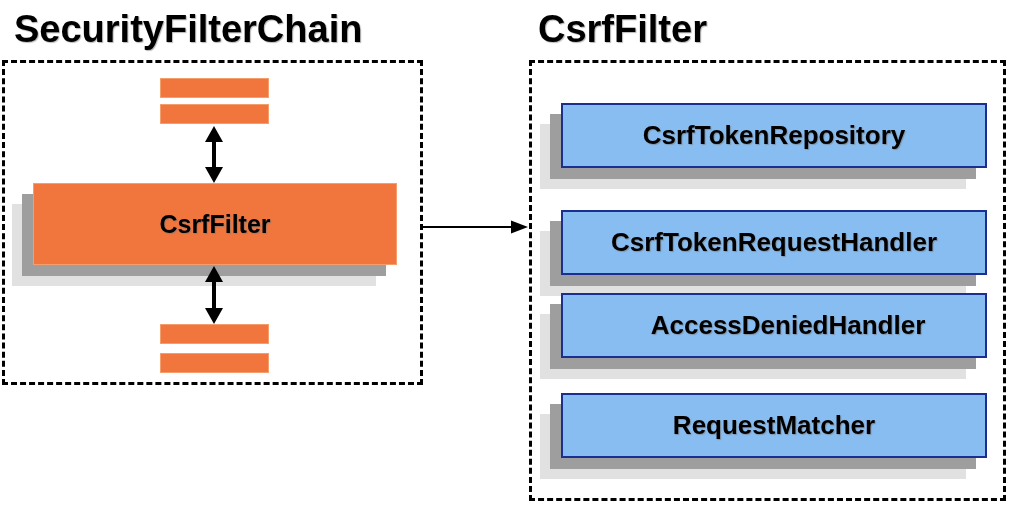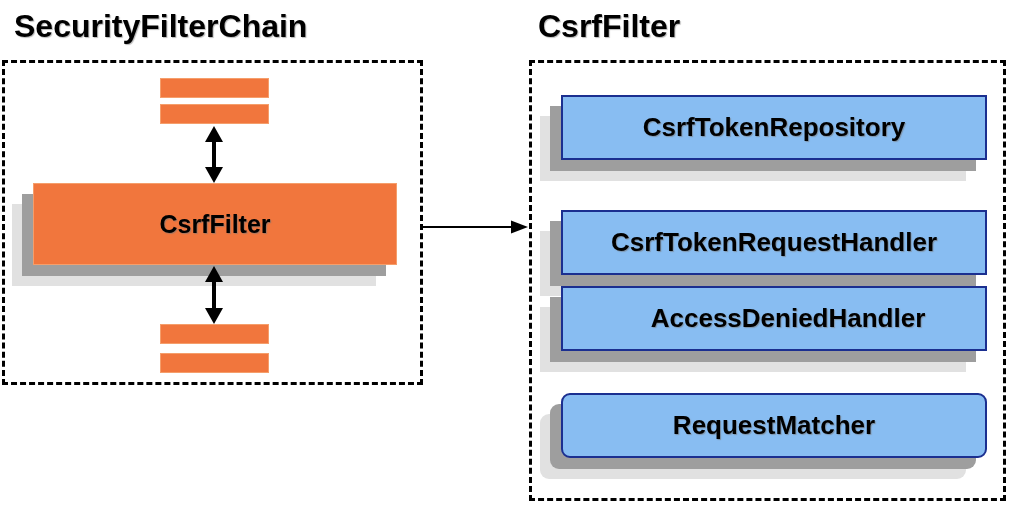--- a/index.html
+++ b/index.html
@@ -11,21 +11,21 @@
     position: relative;
     width: 1010px;
     height: 505px;
     background: #ffffff;
     font-family: "Liberation Sans", sans-serif;
     overflow: hidden;
   }
   .abs { position: absolute; }
 
   .diagram-title {
-    font-size: 32px;
+    font-size: 38px;
     font-weight: bold;
     color: #000000;
     letter-spacing: 0px;
     text-shadow: 1px 1px 1px #b8b8b8;
     white-space: nowrap;
   }
 
   .dashed-frame {
     box-sizing: border-box;
     border: 3px dashed #000000;
@@ -110,29 +110,29 @@
 
   <svg class="abs" style="left:422px; top:220px;" width="106" height="14" viewBox="0 0 106 14">
     <line x1="1" y1="7" x2="92" y2="7" stroke="#000000" stroke-width="2"></line>
     <polygon points="106,7 89,0.5 89,13.5" fill="#000000"></polygon>
   </svg>
 
   <div class="abs diagram-title" style="left:538px; top:8px;">CsrfFilter</div>
 
   <div class="abs dashed-frame" style="left:529px; top:60px; width:477px; height:441px;"></div>
 
-  <div class="abs blue-box" style="top:95px;justify-content:center;">
+  <div class="abs blue-box" style="top:103px;justify-content:center;">
     <span class="box-label">CsrfTokenRepository</span>
   </div>
 
   <div class="abs blue-box" style="top:210px;">
     <span class="box-label">CsrfTokenRequestHandler</span>
   </div>
 
-  <div class="abs blue-box" style="top:286px;padding-left:28px;">
+  <div class="abs blue-box" style="top:293px;padding-left:28px;">
     <span class="box-label">AccessDeniedHandler</span>
   </div>
 
-  <div class="abs blue-box" style="top:393px;border-radius:9px;">
+  <div class="abs blue-box" style="top:393px;">
     <span class="box-label">RequestMatcher</span>
   </div>
 
 </div>
 
 </body></html>

